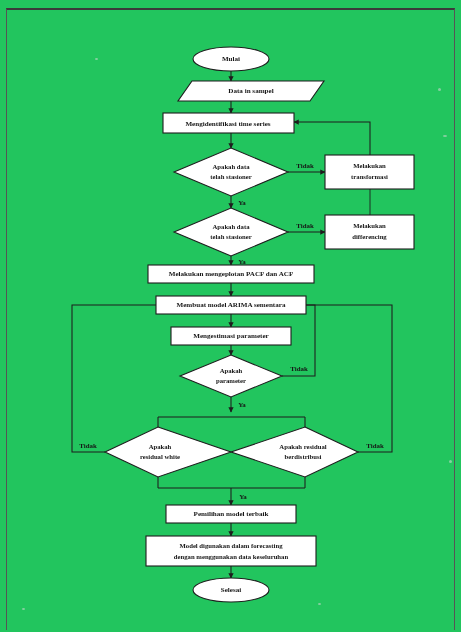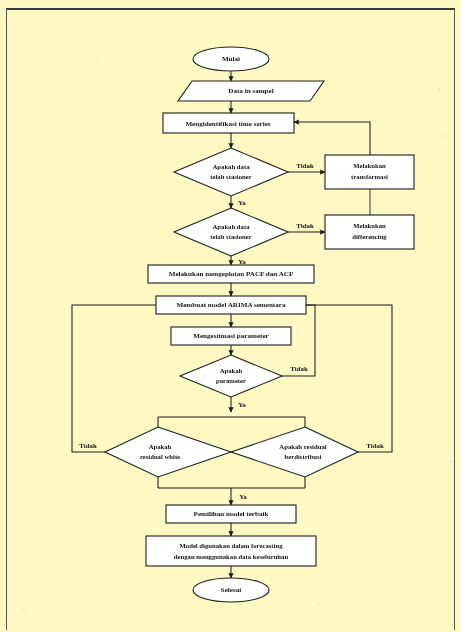--- a/index.html
+++ b/index.html
@@ -8,21 +8,21 @@
     padding: 0;
     background: #ffffff;
   }
   body {
     font-family: "Liberation Serif", serif;
   }
   #page {
     position: relative;
     width: 461px;
     height: 632px;
-    background: #fef9c3;
+    background: #22c55e;
     overflow: hidden;
   }
   
   #page-frame {
     position: absolute;
     left: 6px;
     top: 8px;
     width: 449px;
     height: 622px;
     border-left: 1px solid #555;

